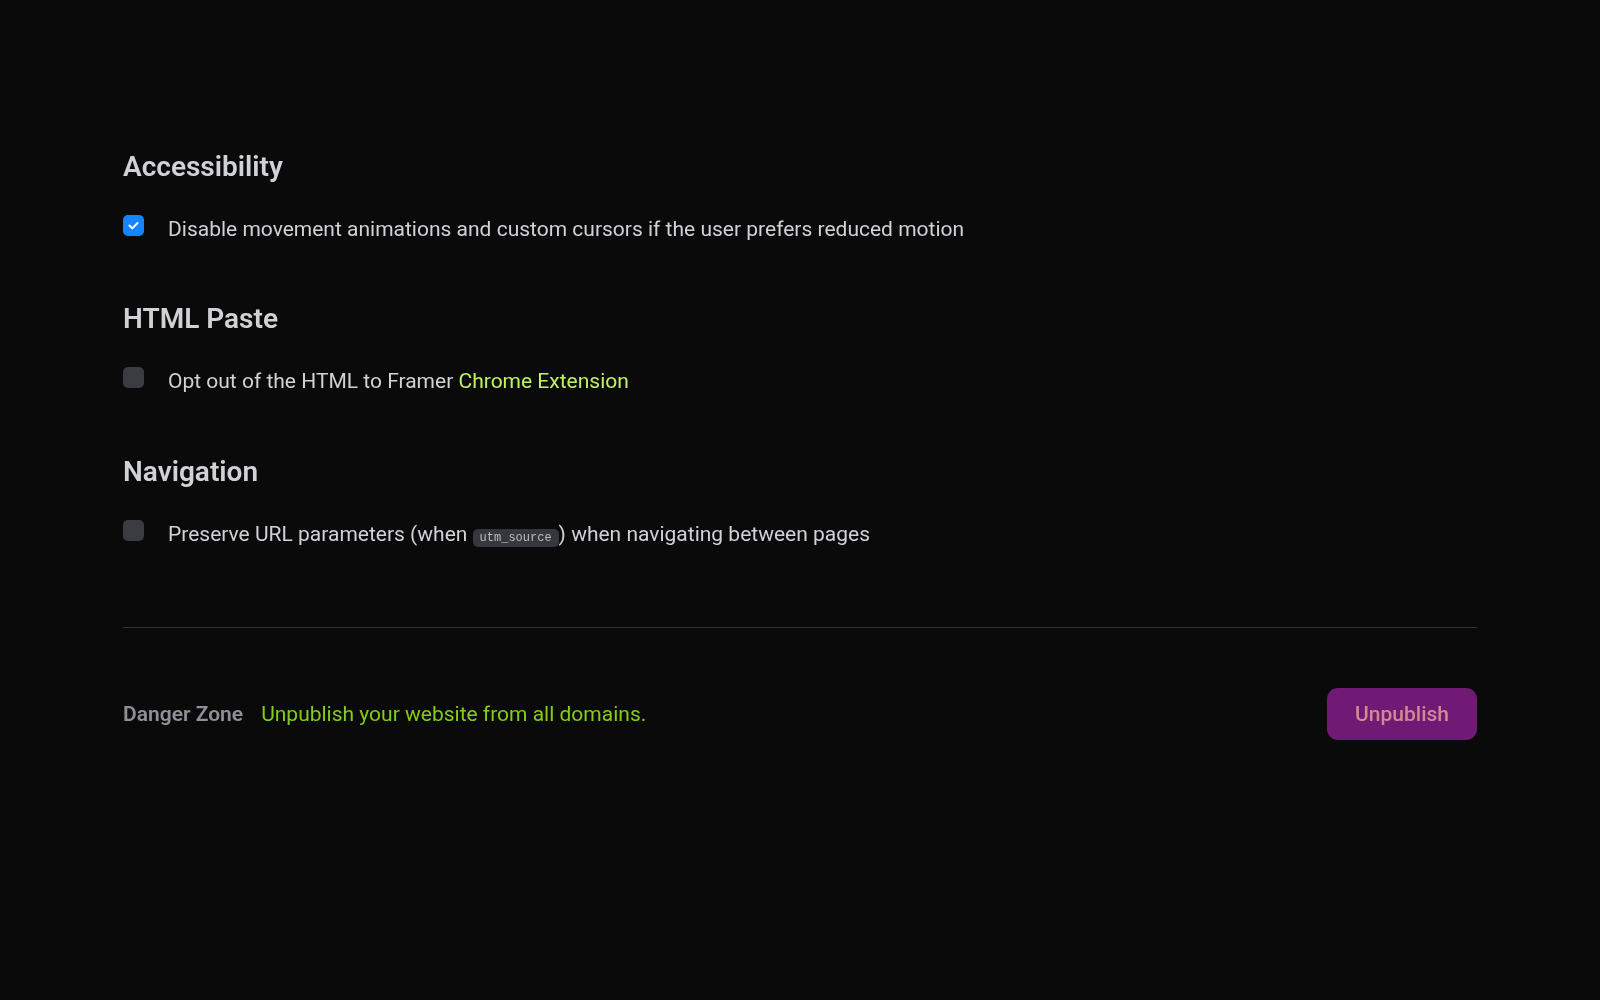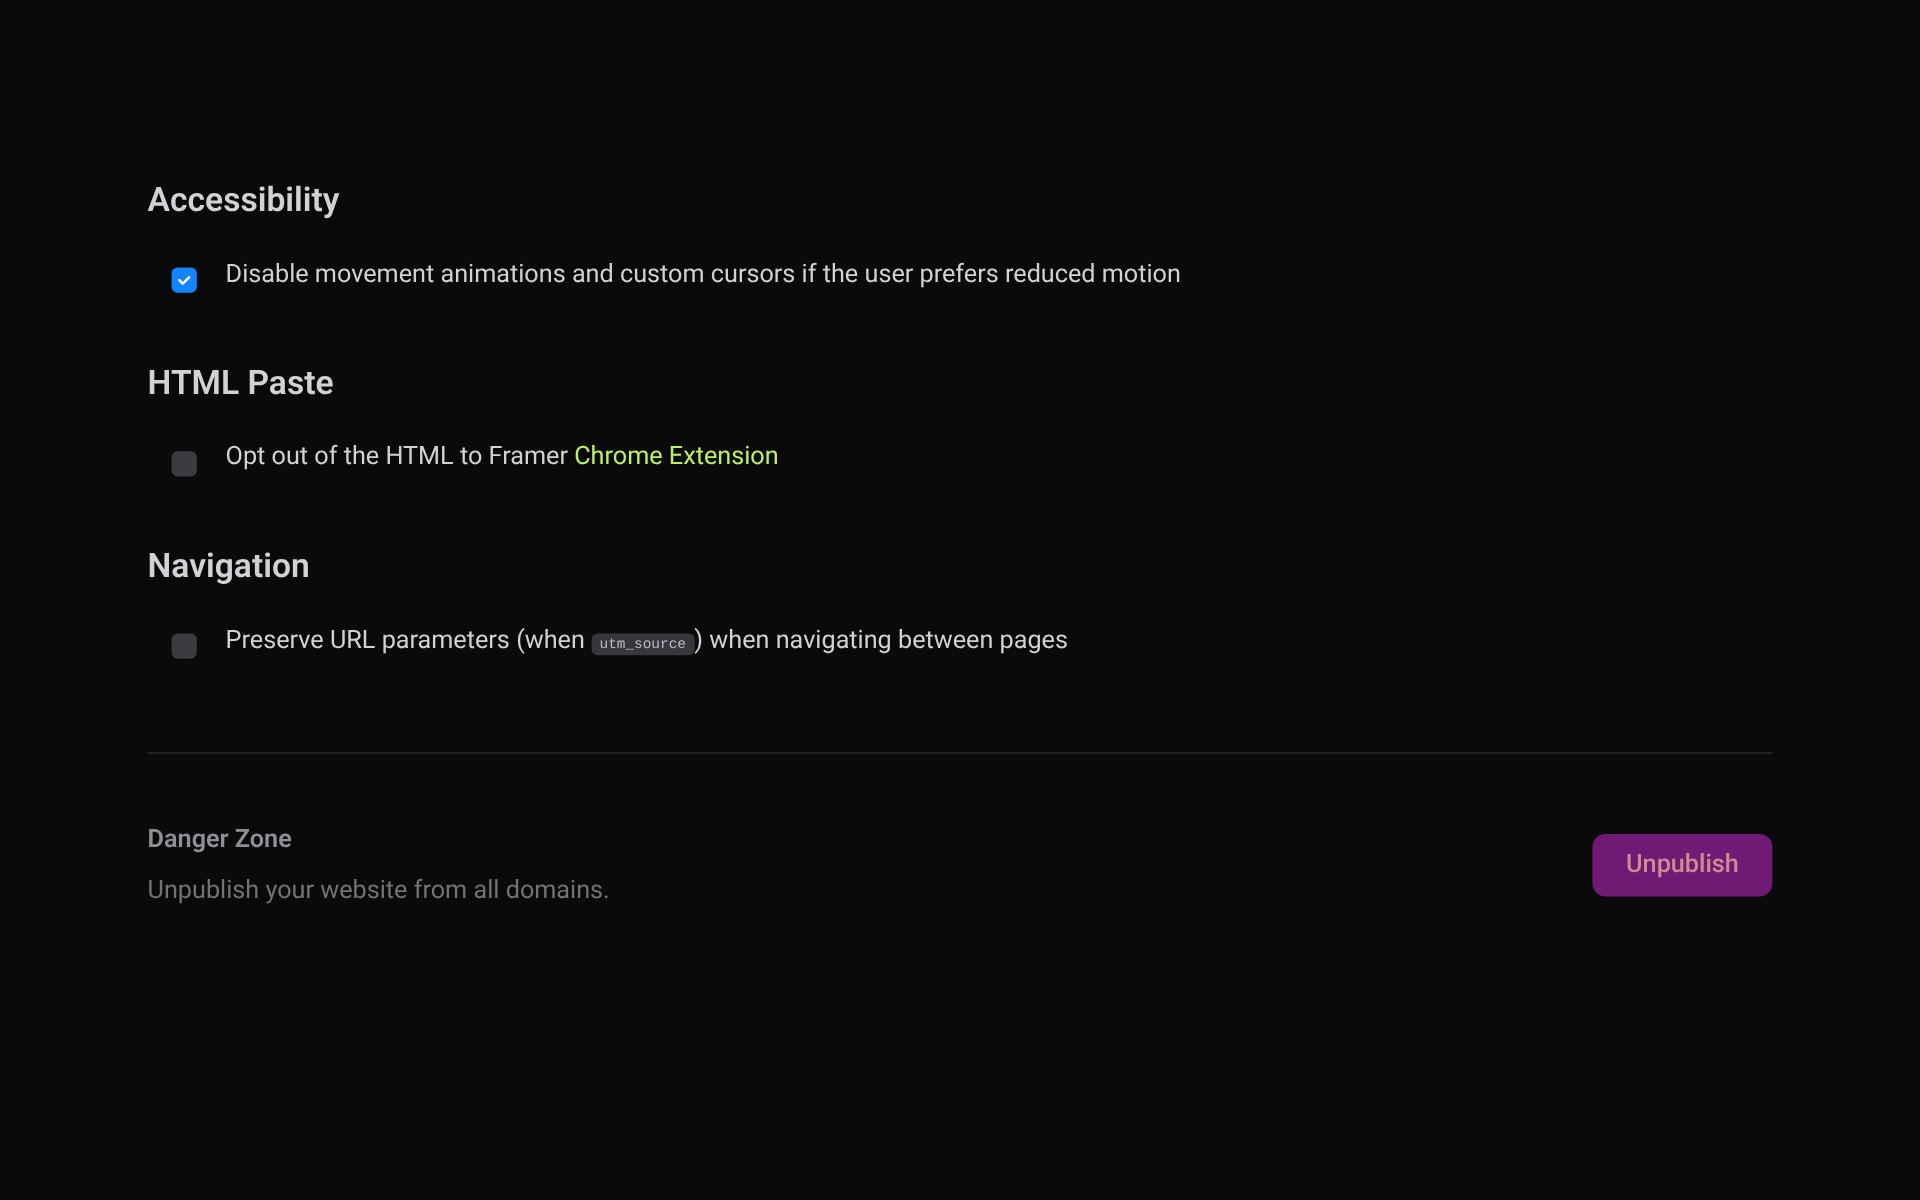--- a/index.html
+++ b/index.html
@@ -21,23 +21,22 @@
       margin-bottom: 58px;
     }
     .section-title {
       color: #d0d2d6;
       font-size: 28px;
       font-weight: 600;
       margin-bottom: 32px;
     }
     .checkbox-row {
       display: flex;
-      align-items: flex-end;
+      align-items: flex-start;
       gap: 24px;
-      margin-left: 20px;
     }
     .checkbox {
       width: 21px;
       height: 21px;
       border-radius: 5px;
       flex-shrink: 0;
       display: flex;
       align-items: center;
       justify-content: center;
       cursor: pointer;
@@ -77,30 +76,30 @@
       margin-top: 78px;
       margin-bottom: 60px;
     }
     .danger-zone {
       display: flex;
       align-items: center;
       justify-content: space-between;
     }
     .danger-text {
       display: flex;
-      flex-direction: column;
+      flex-direction: row;
       gap: 18px;
     }
     .danger-title {
       color: #8e9096;
       font-size: 21px;
       font-weight: 600;
     }
     .danger-description {
-      color: #737373;
+      color: #84cc16;
       font-size: 21px;
       font-weight: 400;
     }
     .unpublish-button {
       background-color: #701a75;
       color: #d2898f;
       border: none;
       padding: 14px 28px;
       border-radius: 11px;
       font-size: 21px;

